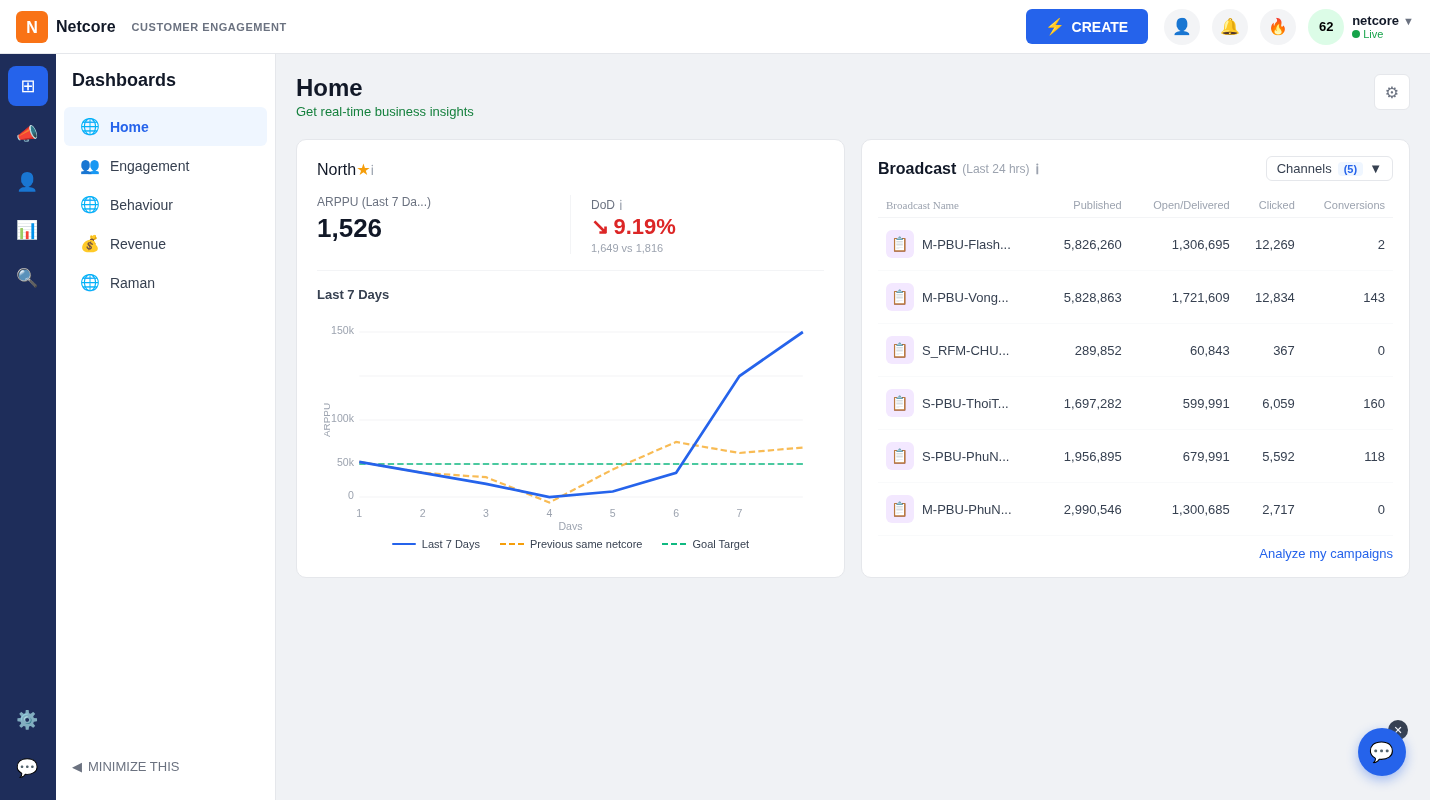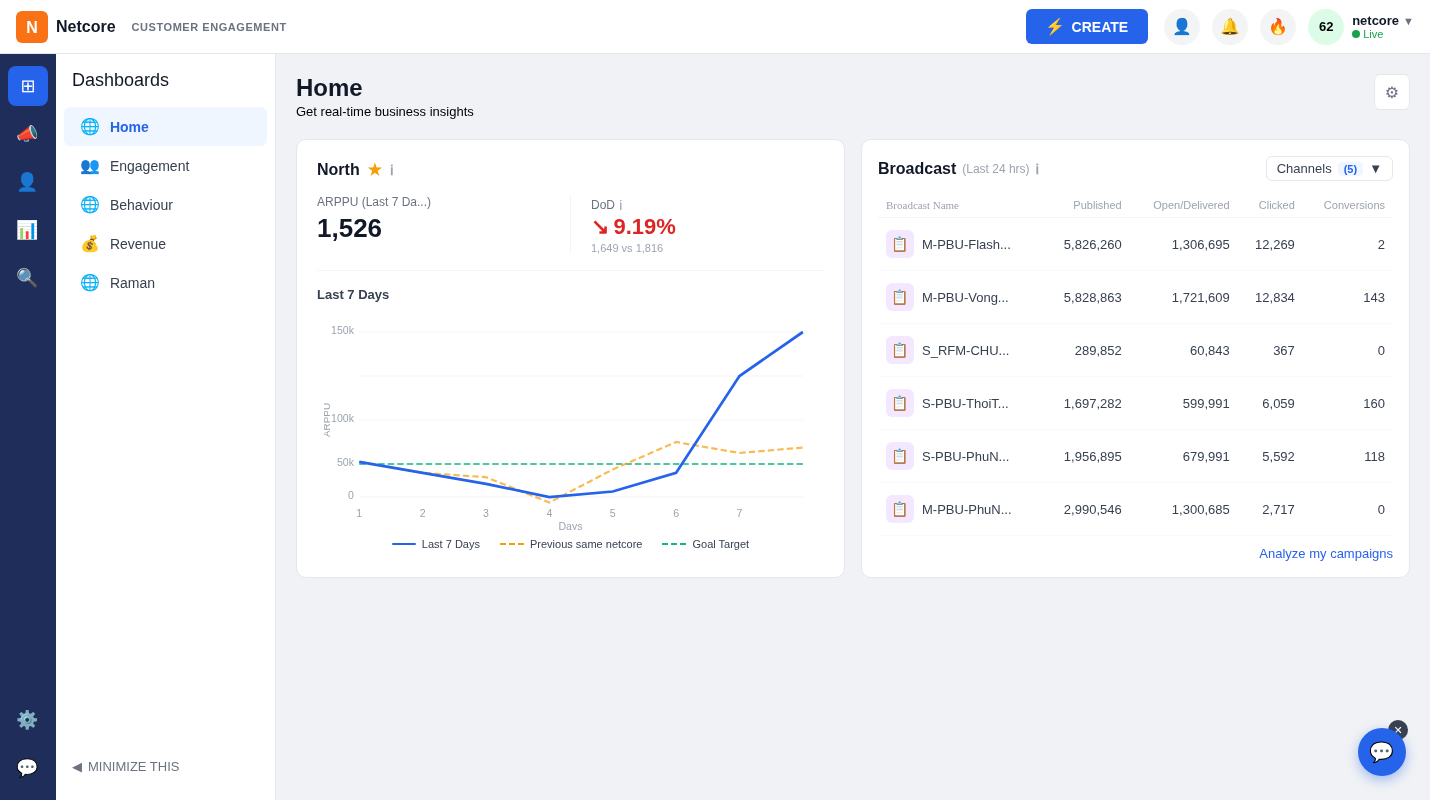--- a/index.html
+++ b/index.html
@@ -111,21 +111,21 @@
       width: 220px;
       background: #fff;
       border-right: 1px solid #e5e7eb;
       display: flex;
       flex-direction: column;
       padding: 16px 0;
       flex-shrink: 0;
     }
     .sidebar-title {
       font-size: 18px;
-      font-weight: 400;
+      font-weight: 700;
       color: #111827;
       padding: 0 16px 16px;
     }
     .sidebar-item {
       display: flex;
       align-items: center;
       gap: 10px;
       padding: 10px 16px;
       cursor: pointer;
       font-size: 14px;
@@ -153,21 +153,21 @@
       padding: 20px;
       background: #f0f2f5;
     }
     .page-header {
       display: flex;
       align-items: flex-start;
       justify-content: space-between;
       margin-bottom: 20px;
     }
     .page-title { font-size: 24px; font-weight: 700; color: #111827; }
-    .page-subtitle { font-size: 13px; color: #000000; margin-top: 2px; }
+    .page-subtitle { font-size: 13px; color: #15803d; margin-top: 2px; }
     .settings-btn {
       width: 36px; height: 36px;
       border-radius: 6px;
       border: 1px solid #e5e7eb;
       background: #fff;
       display: flex; align-items: center; justify-content: center;
       cursor: pointer; font-size: 16px; color: #6b7280;
     }
 
     
@@ -186,25 +186,24 @@
     }
 
     .card-header {
       display: flex;
       align-items: center;
       justify-content: space-between;
       margin-bottom: 16px;
     }
     .card-title {
       font-size: 16px;
-      font-weight: 700;
+      font-weight: 400;
       color: #111827;
       display: flex;
       align-items: center;
-      gap: 8px;
     }
     .star-icon { color: #f59e0b; font-size: 16px; }
     .info-icon { color: #9ca3af; font-size: 14px; cursor: pointer; }
 
     
     .metrics-row {
       display: flex;
       gap: 20px;
       margin-bottom: 16px;
       padding-bottom: 16px;

